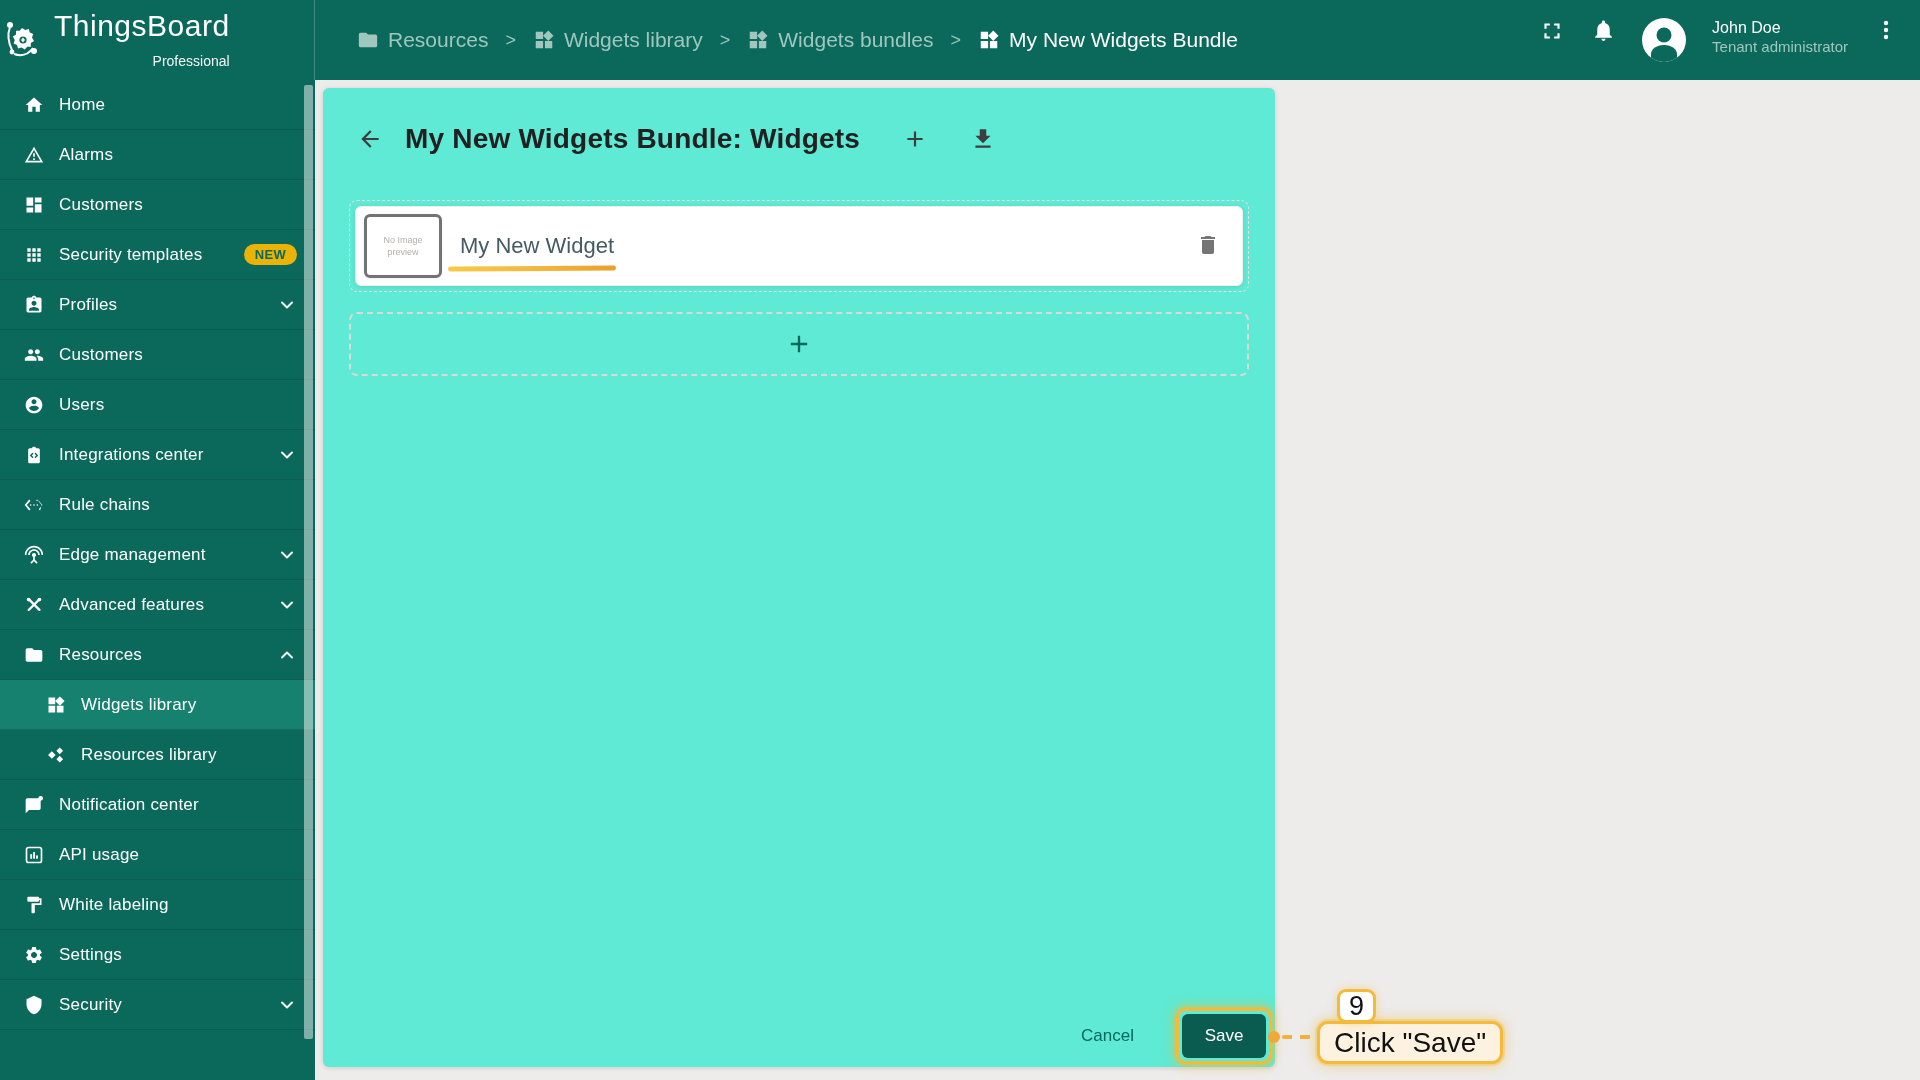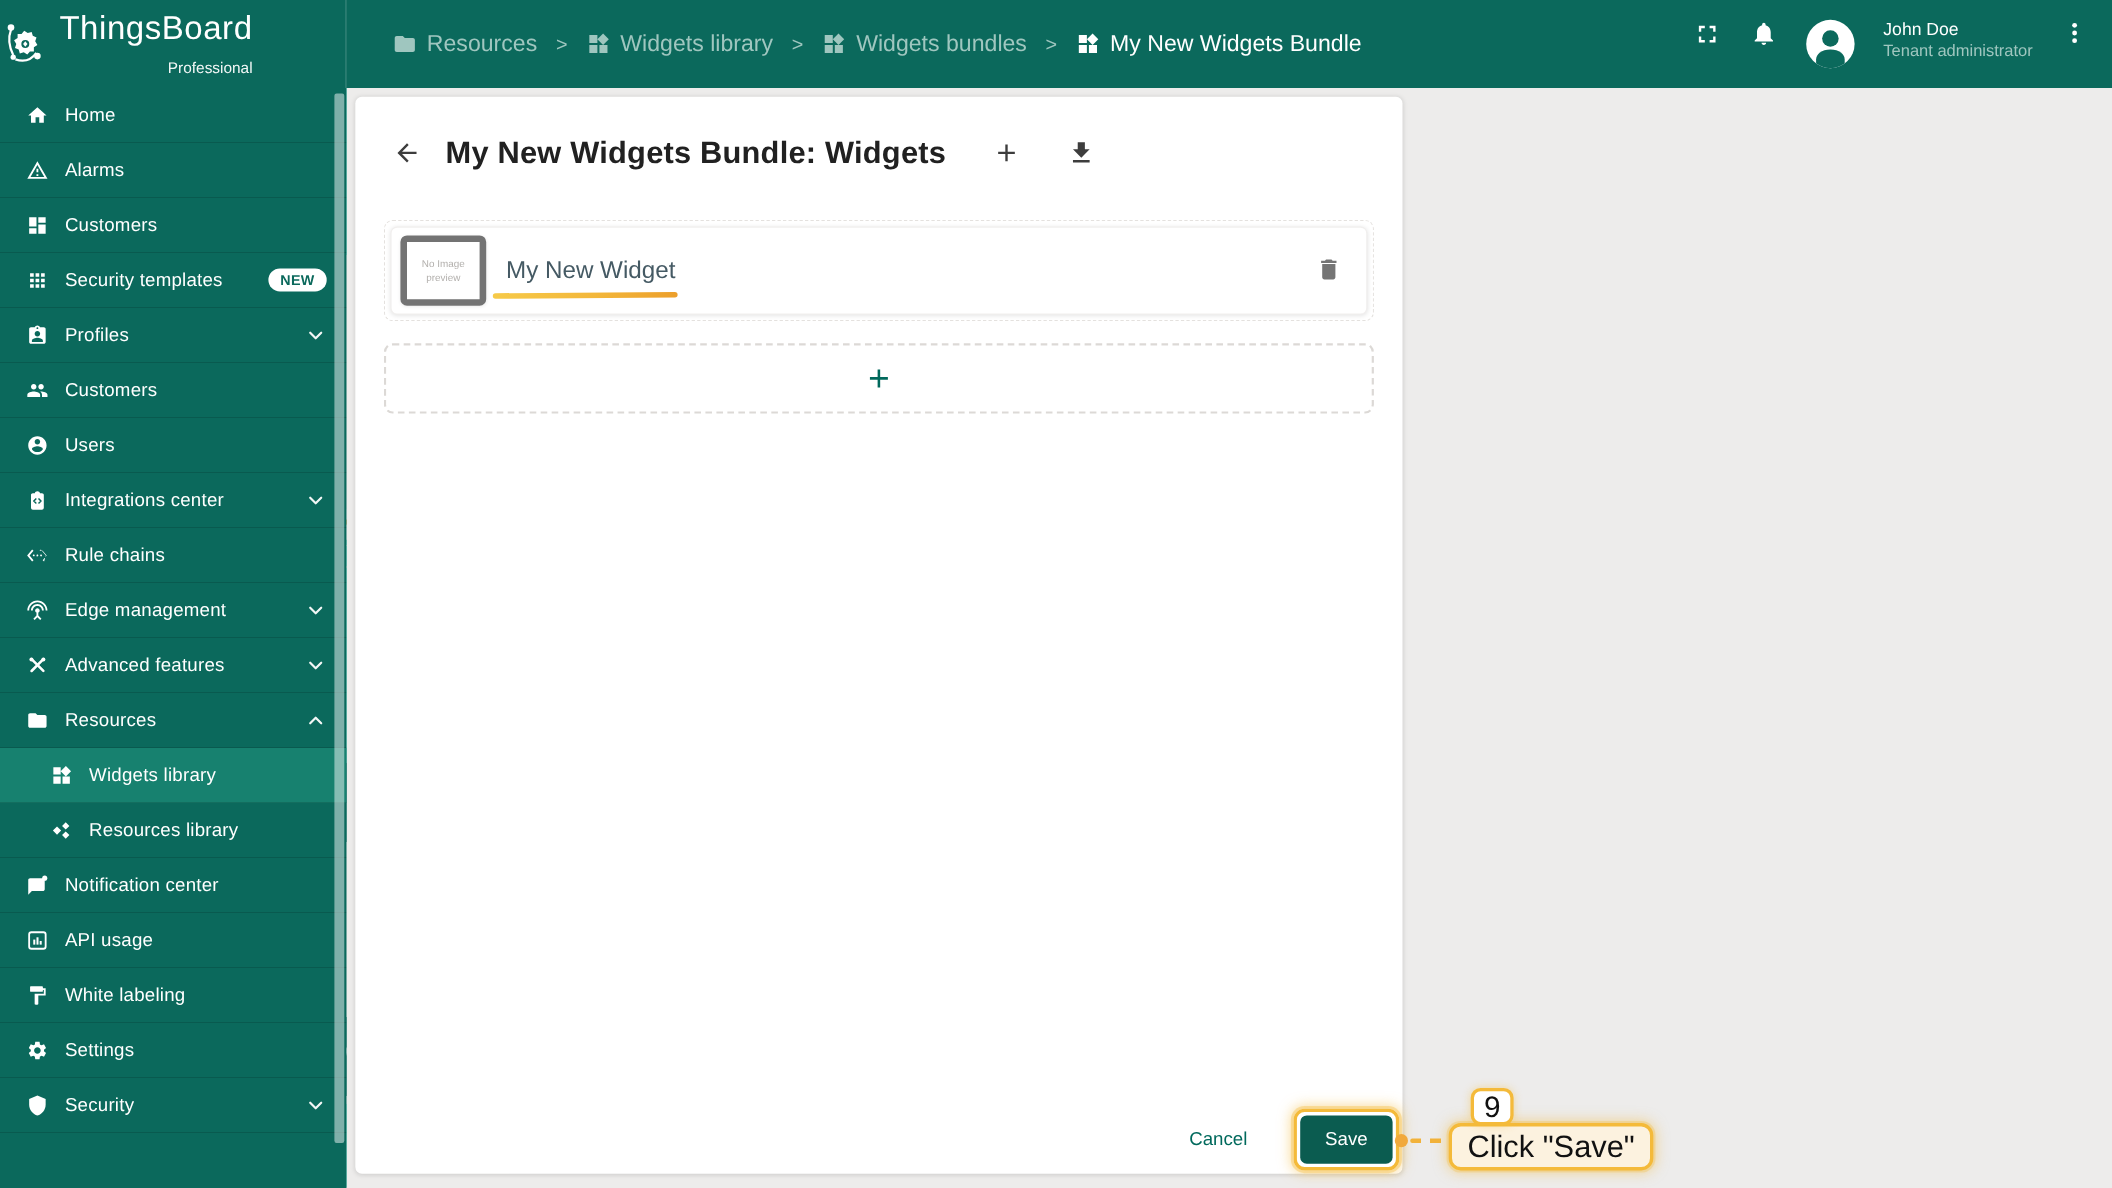--- a/index.html
+++ b/index.html
@@ -43,48 +43,48 @@
   .nav-item {
     height:50px; border-bottom:1px solid rgba(0,0,0,0.14);
     display:flex; align-items:center; gap:15px; padding:0 18px 0 24px;
     font-size:17px; font-weight:500; letter-spacing:.2px; cursor:pointer;
   }
   .nav-item svg { width:20px; height:20px; flex:none; }
   .nav-item.child { padding-left:46px; }
   .nav-item.active { background:#17816f; }
   .nav-spacer { flex:1; }
   .badge-new {
-    background:#ffffff; color:#0b695c; font-size:13px; font-weight:700;
+    background:#eab308; color:#0b695c; font-size:13px; font-weight:700;
     padding:3px 11px; border-radius:13px; letter-spacing:.3px;
   }
   .chev { opacity:.95; }
   .sidebar-scrollbar {
     position:absolute; right:2px; top:5px; width:9px; height:954px;
     background:rgba(255,255,255,0.48); border-radius:2px;
   }
   
   .main-area { position:fixed; left:315px; top:80px; width:1605px; height:1000px; background:#edeceb; }
   .card {
     position:absolute; left:8px; top:8px; width:952px; height:979px;
-    background:#ffffff; border-radius:6px; box-shadow:0 1px 5px rgba(0,0,0,0.14);
+    background:#5eead4; border-radius:6px; box-shadow:0 1px 5px rgba(0,0,0,0.14);
   }
   .card-header { display:flex; align-items:center; height:102px; padding:0 36px 0 34px; }
   .back-btn { color:#3d3d3d; margin-right:22px; }
   .card-title { font-size:28px; color:#212121; letter-spacing:.2px; }
   .hdr-action { color:#3d3d3d; margin-left:42px; }
   .hdr-action:first-of-type { margin-left:auto; }
   .widget-list { padding:10px 26px 0 26px; }
   .dashed-wrap { border:1.5px dashed #e4e1de; border-radius:8px; padding:5px; }
   .widget-row {
     background:#fff; border:1px solid #f1efee; border-radius:6px;
     box-shadow:0 1px 4px rgba(0,0,0,0.10);
     height:80px; display:flex; align-items:center; padding:0 22px 0 8px; gap:18px;
   }
   .thumb {
-    width:78px; height:64px; border:6px solid #737373; border-radius:6px;
+    width:78px; height:64px; border:3px solid #737373; border-radius:6px;
     box-shadow:0 1px 3px rgba(0,0,0,0.07);
     display:flex; flex-direction:column; align-items:center; justify-content:center;
     color:#b3b0ad; font-size:9px; line-height:1.35; text-align:center; flex:none;
   }
   .widget-name { position:relative; font-size:22px; font-weight:500; color:#455a64; }
   .name-underline {
     position:absolute; left:-12px; top:100%; margin-top:7px; width:168px; height:5px;
     border-radius:3px;
     background:linear-gradient(90deg, #f6ca49 0%, #f3b73a 55%, #ec9f2b 100%);
     transform:rotate(-0.4deg);

